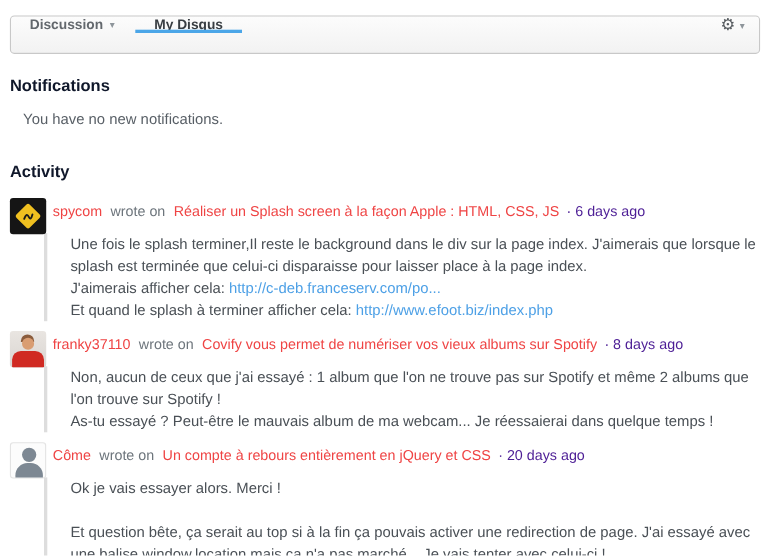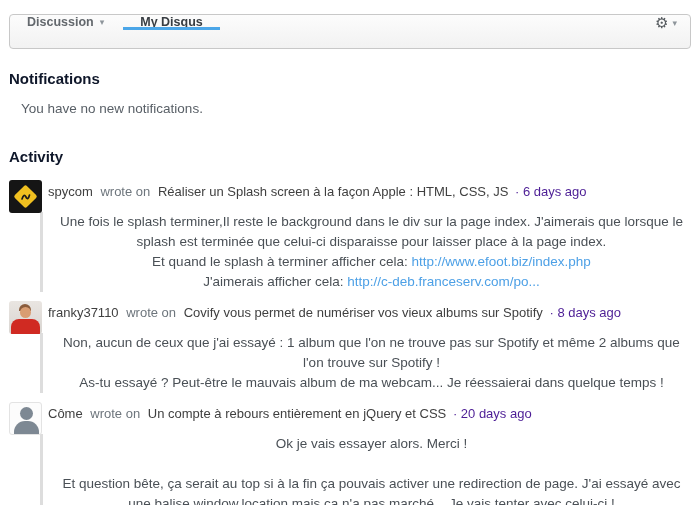--- a/index.html
+++ b/index.html
@@ -45,29 +45,28 @@
   }
   .notifications-title { margin-top: 20px; }
   .empty-message { margin-top: 12px; font-size: 13.5px; color: #585f66; line-height: 17px; margin-left: 12px; }
   .activity-title { margin-top: 30px; }
 
   
   .activity-list { margin-top: 14px; }
   .activity-item { margin-bottom: 9px; }
   .activity-header { display: flex; align-items: flex-start; height: 33px; }
   .activity-meta { padding-top: 4px; margin-left: 6px; font-size: 13px; line-height: 16px; }
-  .user-link, .thread-link { color: #404040; text-decoration: none; cursor: pointer; }
+  .user-link, .thread-link { color: #ef4444; text-decoration: none; cursor: pointer; }
   .action-text { color: #6d757c; margin: 0 4px; }
   .timestamp { color: #4c1d95; margin-left: 3px; }
 
   .comment-body {
     margin: -1px 0 0 31px;
     border-left: 3px solid #dddddd;
-    padding-left: 9px;
-    text-align: center;
+    padding-left: 21px;
   }
   .comment-line { font-size: 13.5px; line-height: 20px; min-height: 20px; color: #4a5056; }
   .comment-link { color: #4da0e6; text-decoration: none; cursor: pointer; }
 
   
   .avatar {
     position: relative; flex: none; width: 33px; height: 33px;
     border-radius: 3px; overflow: hidden; cursor: pointer;
   }
   
@@ -142,22 +141,22 @@
           </span>
       <div class="activity-meta">
         <a class="user-link" href="#">spycom</a>
         <span class="action-text">wrote on</span>
         <a class="thread-link" href="#">Réaliser un Splash screen à la façon Apple : HTML, CSS, JS</a>
         <span class="timestamp">· 6 days ago</span>
       </div>
     </div>
     <div class="comment-body">
           <div class="comment-line"><span>Une fois le splash terminer,Il reste le background dans le div sur la page index. J'aimerais que lorsque le splash est terminée que celui-ci disparaisse pour laisser place à la page index.</span></div>
+          <div class="comment-line"><span>J'aimerais afficher cela: </span><a href="#" class="comment-link">http://c-deb.franceserv.com/po...</a></div>
           <div class="comment-line"><span>Et quand le splash à terminer afficher cela: </span><a href="#" class="comment-link">http://www.efoot.biz/index.php</a></div>
-          <div class="comment-line"><span>J'aimerais afficher cela: </span><a href="#" class="comment-link">http://c-deb.franceserv.com/po...</a></div>
         </div>
   </div>
 
   <div class="activity-item">
     <div class="activity-header">
       <span class="avatar avatar--photo-red-shirt">
             <span class="ph-hair"></span>
             <span class="ph-head"></span>
             <span class="ph-shirt"></span>
           </span>

